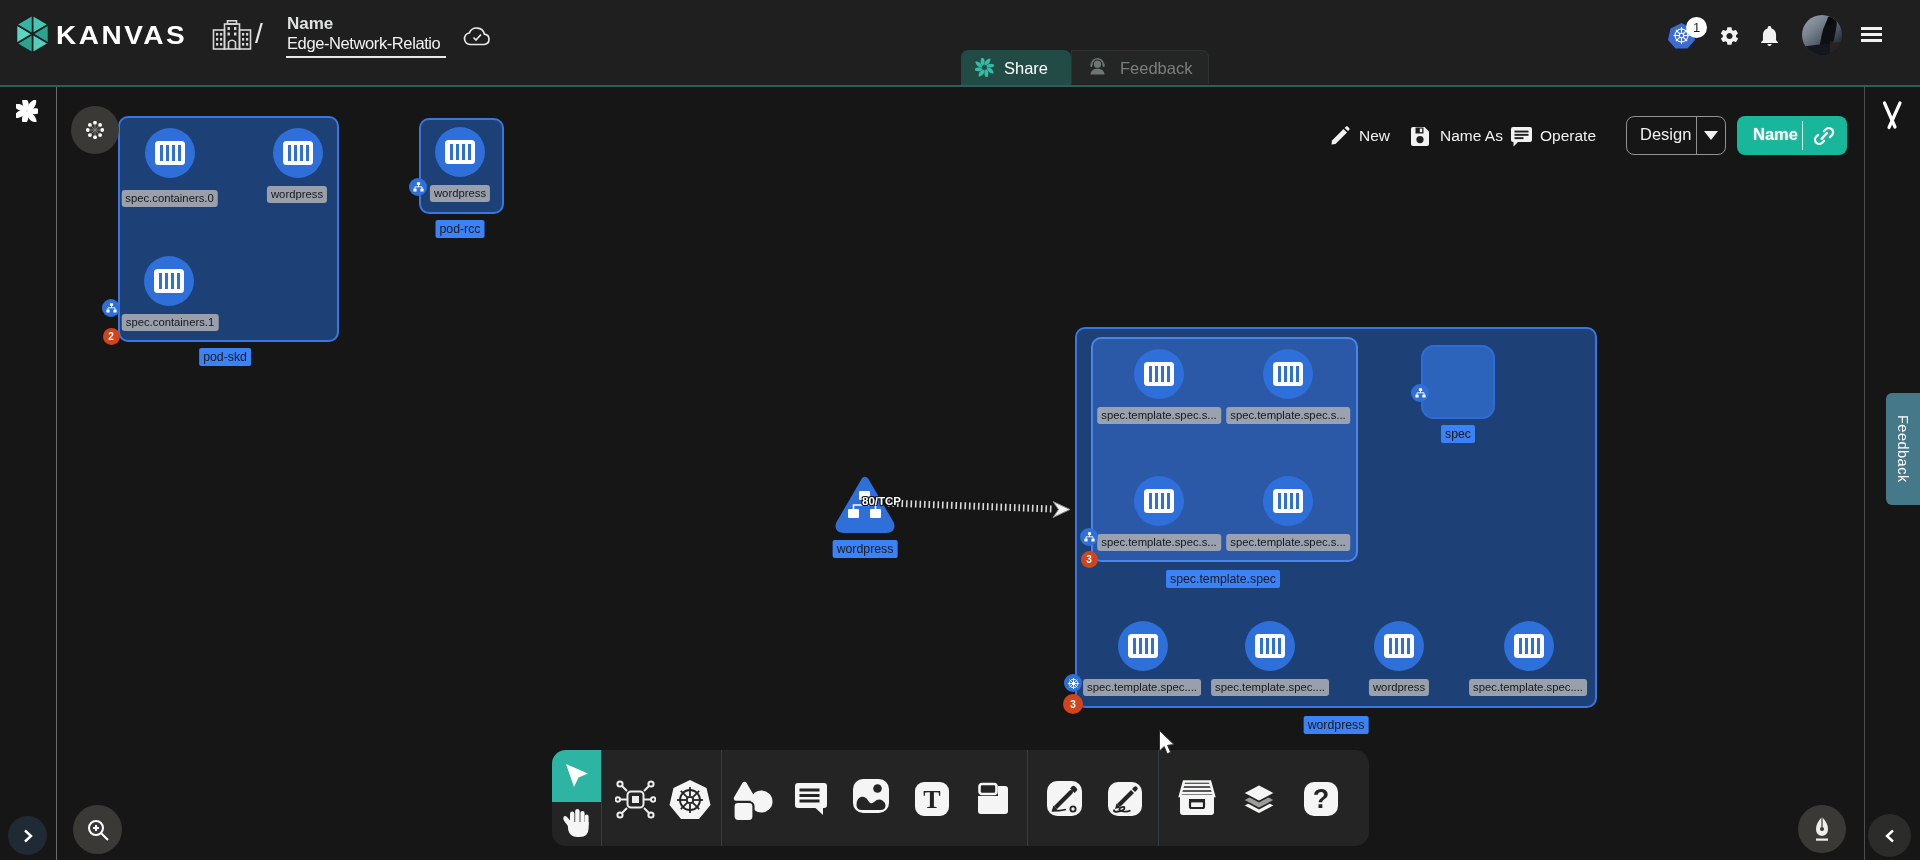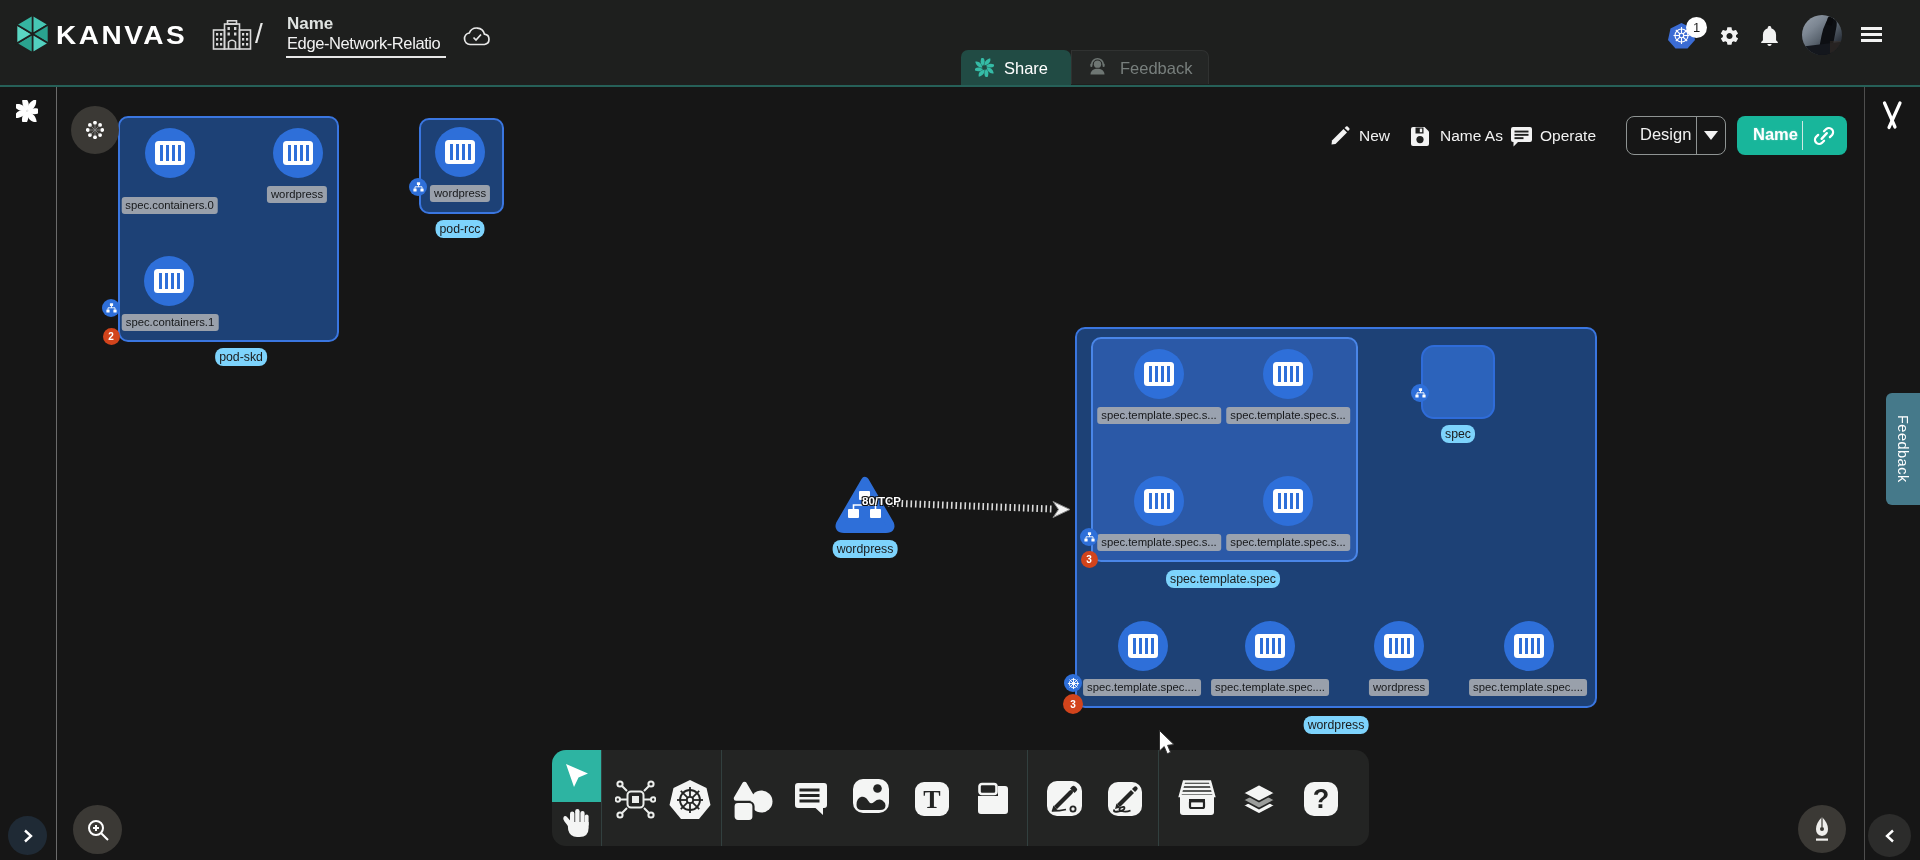--- a/index.html
+++ b/index.html
@@ -1,21 +1,21 @@
 <!DOCTYPE html>
 <html><head>
 <meta charset="utf-8">
 <style>
 html,body{margin:0;padding:0;width:1920px;height:860px;overflow:hidden;background:#161616;font-family:"Liberation Sans",sans-serif;}
 .abs{position:absolute}
 #hdr{position:absolute;left:0;top:0;width:1920px;height:85px;background:#1e1f1e;border-bottom:2px solid #266058;}
 #canvas{position:absolute;left:0;top:87px;width:1920px;height:773px;background:#161616;}
 .vline{position:absolute;top:87px;bottom:0;width:1px;background:#6b6b6b;}
 .chip{position:absolute;background:rgba(163,168,175,.93);color:#16181a;font-size:11.3px;line-height:15px;padding:1px 4px;border-radius:3px;white-space:nowrap;transform:translateX(-50%);}
-.chip2{position:absolute;background:#7dd3fc;color:#1b1b1b;font-size:12.3px;line-height:16px;padding:1px 4px;border-radius:8px;white-space:nowrap;transform:translateX(-50%);}
+.chip2{position:absolute;background:#3b82f6;color:#1b1b1b;font-size:12.3px;line-height:16px;padding:1px 4px;border-radius:2px;white-space:nowrap;transform:translateX(-50%);}
 .grp{position:absolute;border-radius:10px;}
 .node{position:absolute;width:50px;height:50px;border-radius:50%;background:#2e6fd9;}
 .glyph{position:absolute;left:10px;top:13px;width:30px;height:24px;background:#fff;border-radius:3.5px;}
 .glyph i{position:absolute;top:4px;bottom:4px;width:3px;background:#2e6fd9;}
 .mini{position:absolute;width:18px;height:18px;border-radius:50%;background:#2e6fd9;display:flex;align-items:center;justify-content:center;}
 .badge{position:absolute;width:17px;height:17px;border-radius:50%;background:#d2441c;color:#fff;font-size:10px;font-weight:700;display:flex;align-items:center;justify-content:center;}
 .tbdiv{position:absolute;top:750px;height:96px;width:1px;background:#32403f;}
 </style>
 </head>
 <body>
@@ -206,37 +206,37 @@
     </div>
   </div>
 <div class="node" style="left:144px;top:256px">
     <div class="glyph">
       <i style="left:4.5px"></i>
       <i style="left:10.5px"></i>
       <i style="left:16.5px"></i>
       <i style="left:22.5px"></i>
     </div>
   </div>
-<div class="chip" style="left:169.5px;top:197px">spec.containers.0</div>
+<div class="chip" style="left:169.5px;top:190px">spec.containers.0</div>
 <div class="chip" style="left:297px;top:186px">wordpress</div>
 <div class="chip" style="left:170px;top:314px">spec.containers.1</div>
 <div class="mini" style="left:102px;top:299px">
     <svg width="11" height="10" viewBox="0 0 11 10">
       <g fill="#fff">
         <rect x="3.9" y="0.2" width="3.2" height="2.8" rx=".5"></rect>
         <rect x="0.4" y="6.6" width="3.2" height="2.8" rx=".5"></rect>
         <rect x="7.4" y="6.6" width="3.2" height="2.8" rx=".5"></rect>
       </g>
       <g stroke="#fff" stroke-width=".9" fill="none">
         <path d="M5.5 3 L5.5 4.8 M2 6.6 L2 4.8 L9 4.8 L9 6.6"></path>
       </g>
     </svg>
   </div>
 <div class="badge" style="left:102.5px;top:327.5px;width:17.0px;height:17.0px">2</div>
-<div class="chip2" style="left:241px;top:348px">pod-skd</div>
+<div class="chip2" style="left:225px;top:348px">pod-skd</div>
 <div class="grp" style="left:419px;top:118px;width:85px;height:96px;background:#1d4176;border:2.5px solid #3a76e0;box-sizing:border-box"></div>
 <div class="node" style="left:435px;top:127px">
     <div class="glyph">
       <i style="left:4.5px"></i>
       <i style="left:10.5px"></i>
       <i style="left:16.5px"></i>
       <i style="left:22.5px"></i>
     </div>
   </div>
 <div class="chip" style="left:460px;top:185px">wordpress</div>

